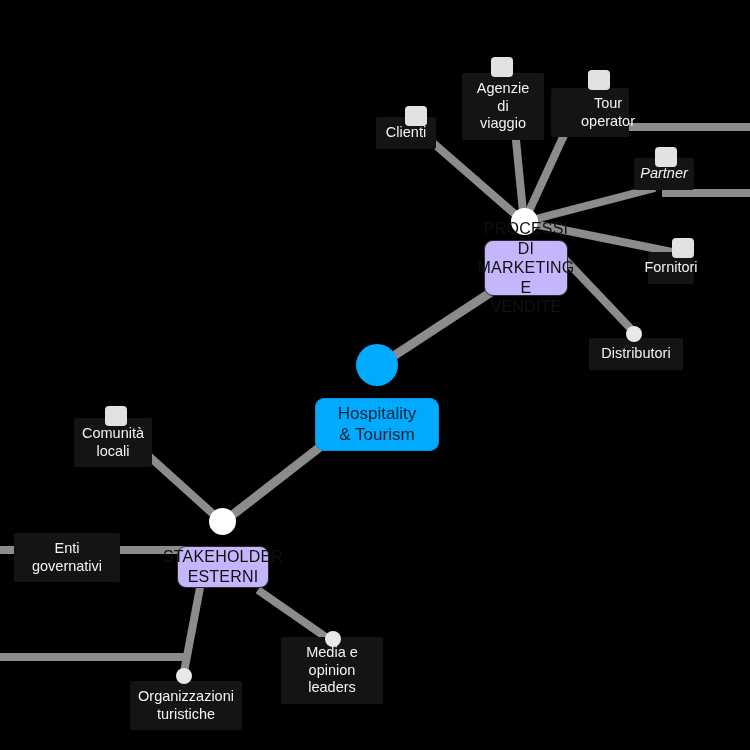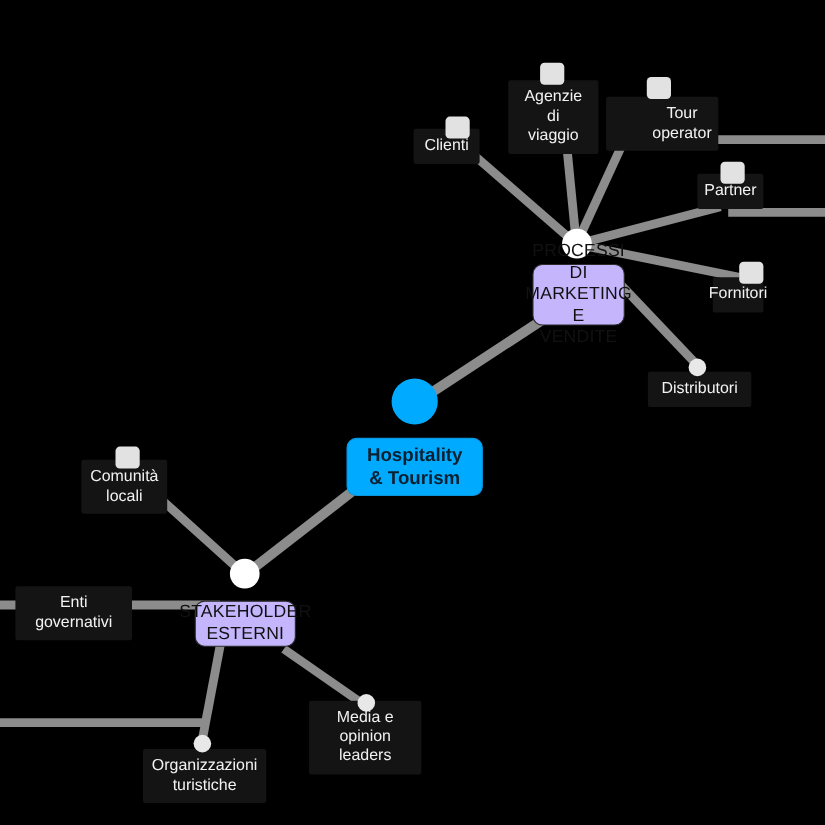--- a/index.html
+++ b/index.html
@@ -54,21 +54,21 @@
     border: 1.4px solid #2a2a2a;
     border-radius: 9px;
     padding: 8px 10px;
   }
 
   
   .root-card {
     background: #00AAFF;
     color: #0b2030;
     font-size: 17px;
-    font-weight: 700;
+    font-weight: 400;
     border-radius: 9px;
     padding: 10px 14px;
     border: 1px solid #0a95dd;
   }
 
   
   .badge {
     position: absolute;
     width: 22px;
     height: 20px;
@@ -135,26 +135,26 @@
     <span>Clienti</span>
   </div>
   <div class="badge" style="left:405px; top:106px;"></div>
 
   <div class="node leaf" style="left:462px; top:73px; width:82px;justify-content:flex-end;">
     <span>Agenzie
 di viaggio</span>
   </div>
   <div class="badge" style="left:491px; top:57px;"></div>
 
-  <div class="node leaf" style="left:551px; top:88px; width:102px;padding-left:48px;">
+  <div class="node leaf" style="left:551px; top:88px; width:78px;padding-left:48px;">
     <span>Tour operator</span>
   </div>
   <div class="badge" style="left:588px; top:70px;"></div>
 
-  <div class="node leaf" style="left:634px; top:158px; width:60px;">
+  <div class="node leaf" style="left:634px; top:158px; width:60px;font-style:italic;">
     <span>Partner</span>
   </div>
   <div class="badge" style="left:655px; top:147px;"></div>
 
   <div class="node leaf" style="left:648px; top:252px; width:46px;">
     <span>Fornitori</span>
   </div>
   <div class="badge" style="left:672px; top:238px;"></div>
 
   <div class="node leaf" style="left:589px; top:338px; width:94px;">

